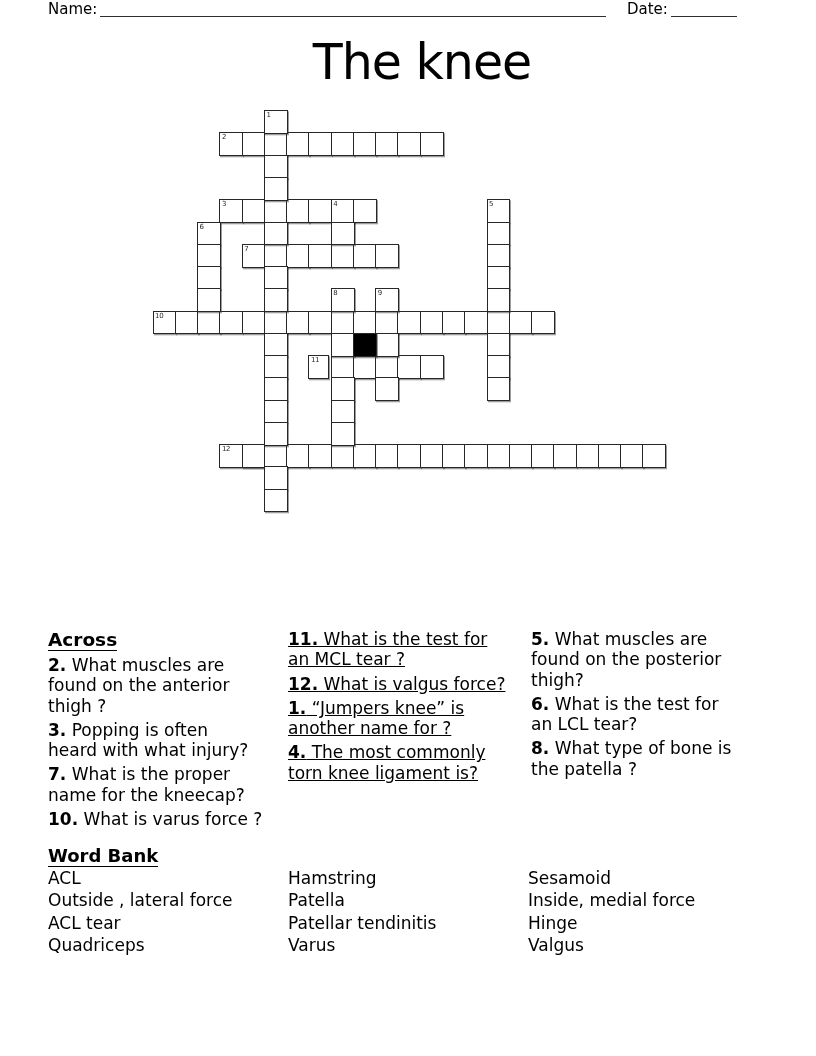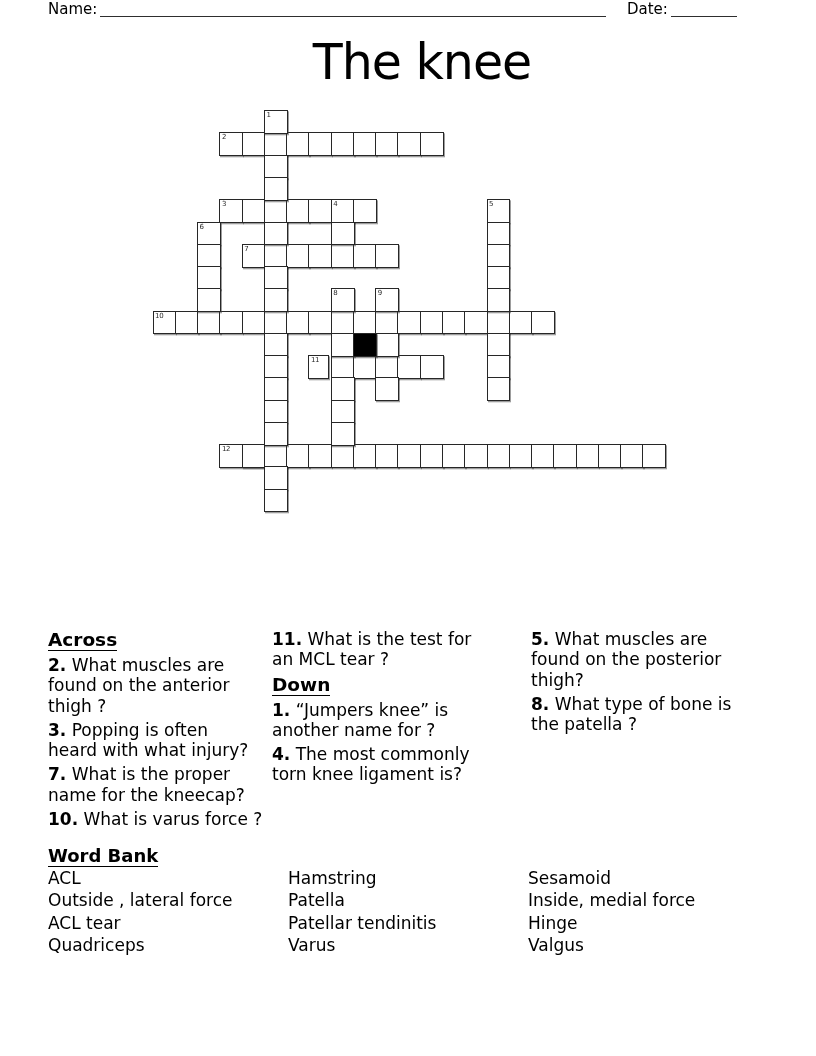--- a/index.html
+++ b/index.html
@@ -192,28 +192,29 @@
     <div class="cell black" style="left: 352.94px; top: 332.8px; width: 23.86px; height: 23.86px;"></div>
   </div>
 
 <div class="clue-col" id="clue-col-1" style="left:48px;  width:222px;">
     <div class="clue-heading-wrap"><span class="clue-heading">Across</span></div>
     <p class="clue"><b>2.</b> What muscles are<br>found on the anterior<br>thigh ?</p>
     <p class="clue"><b>3.</b> Popping is often<br>heard with what injury?</p>
     <p class="clue"><b>7.</b> What is the proper<br>name for the kneecap?</p>
     <p class="clue"><b>10.</b> What is varus force ?</p>
   </div>
-<div class="clue-col" id="clue-col-2" style="left:272px; width:240px;">
+<div class="clue-col" id="clue-col-2" style="left:288px; width:240px;text-decoration:underline;">
     <p class="clue"><b>11.</b> What is the test for<br>an MCL tear ?</p>
-    <div class="clue-heading-wrap"><span class="clue-heading">Down</span></div>
+    <p class="clue"><b>12.</b> What is valgus force?</p>
     <p class="clue"><b>1.</b> “Jumpers knee” is<br>another name for ?</p>
     <p class="clue"><b>4.</b> The most commonly<br>torn knee ligament is?</p>
   </div>
 <div class="clue-col" id="clue-col-3" style="left:531px; width:240px;">
     <p class="clue"><b>5.</b> What muscles are<br>found on the posterior<br>thigh?</p>
+    <p class="clue"><b>6.</b> What is the test for<br>an LCL tear?</p>
     <p class="clue"><b>8.</b> What type of bone is<br>the patella ?</p>
   </div>
 
 <div class="abs" id="word-bank-heading-wrap">
   <span id="word-bank-heading">Word Bank</span>
 </div>
 <div class="bank-col" id="bank-col-1" style="left:48px;">
     <div class="bank-item">ACL</div>
     <div class="bank-item">Outside , lateral force</div>
     <div class="bank-item">ACL tear</div>

